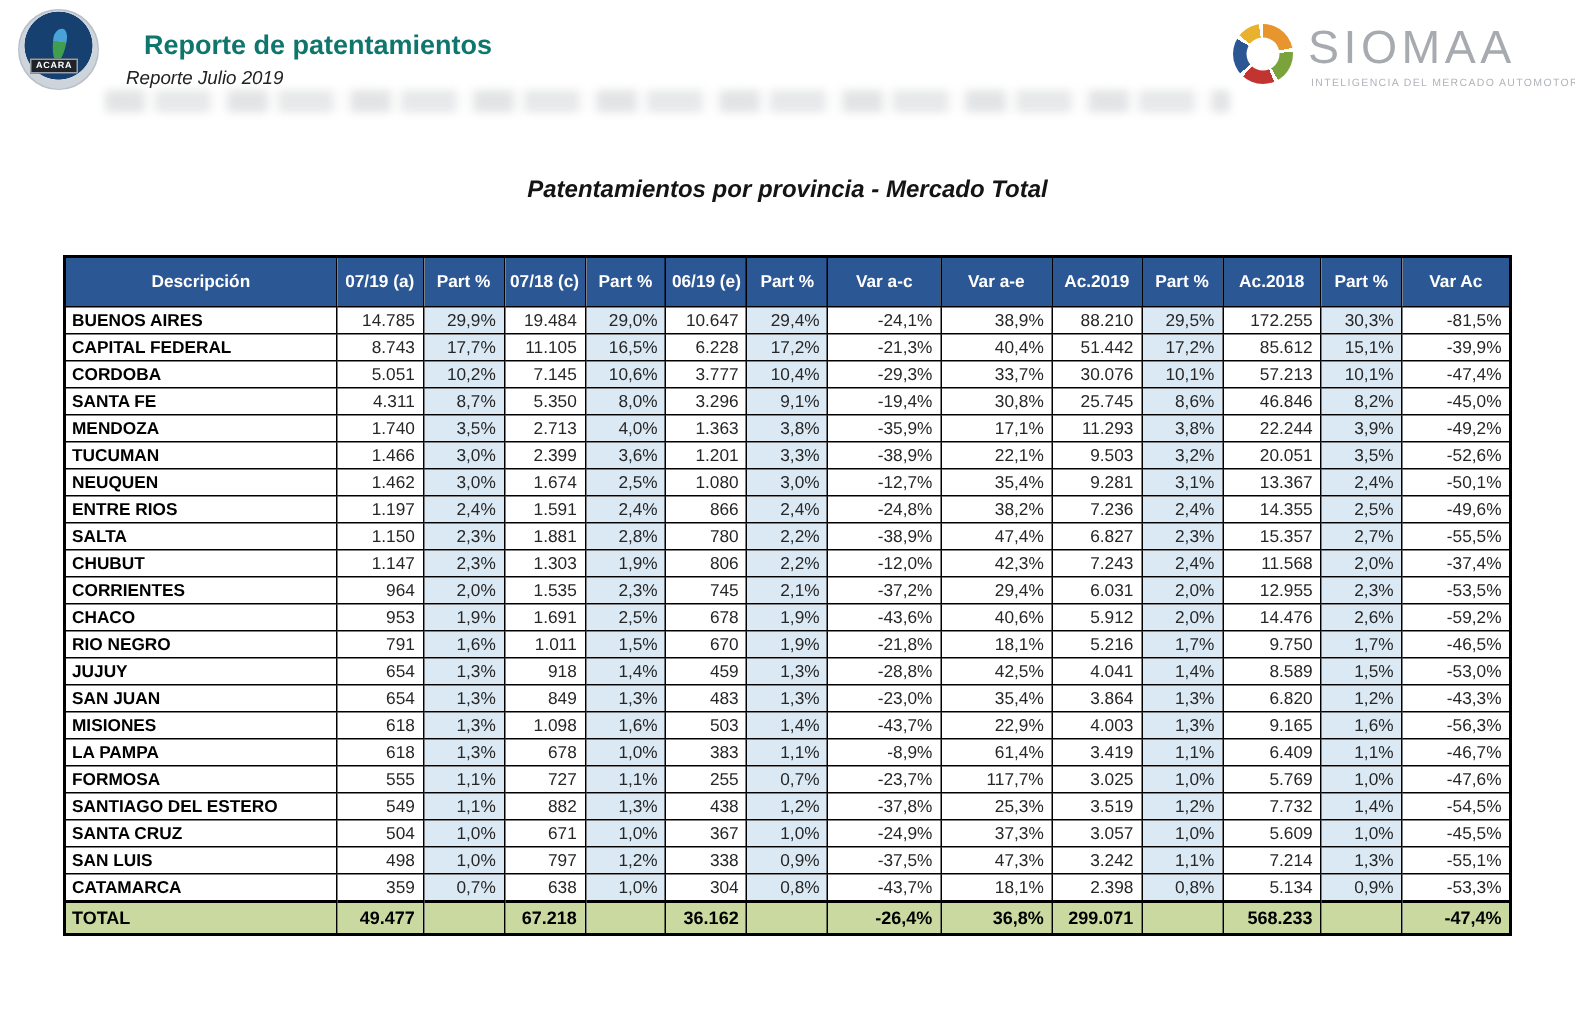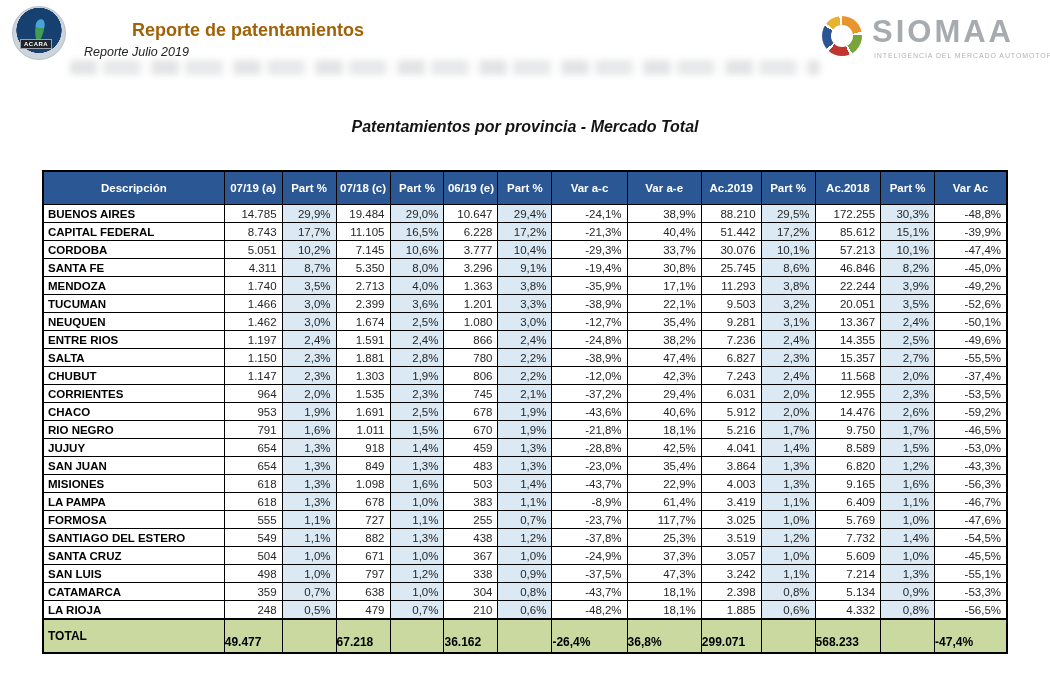--- a/index.html
+++ b/index.html
@@ -16,21 +16,21 @@
   }
   .acara-map{
     position:absolute;left:22px;top:12px;width:9px;height:22px;border-radius:60% 40% 50% 50%/30% 30% 70% 70%;
     background:linear-gradient(180deg,#4aa3d8 0 40%, #3f9e4f 40% 100%);transform:rotate(8deg);
   }
   .acara-banner{
     position:absolute;left:7px;top:32px;background:#20242a;color:#fff;
     font-size:6px;font-weight:bold;letter-spacing:.5px;padding:1px 3px;border:1px solid #9aa1a8;
   }
   .report-title{
-    position:absolute;left:96px;top:20px;font-size:18px;font-weight:bold;color:#a16207;margin-left:36px;
+    position:absolute;left:96px;top:20px;font-size:18px;font-weight:bold;color:#0f766e;
   }
   .report-subtitle{
     position:absolute;left:84px;top:45px;font-size:12.5px;font-style:italic;color:#222;
   }
   .ghost-watermark{
     position:absolute;left:70px;top:60px;width:750px;height:15px;opacity:.45;
     background:repeating-linear-gradient(90deg,
       rgba(140,145,150,.55) 0 26px, rgba(200,203,206,.2) 26px 34px,
       rgba(150,155,160,.5) 34px 70px, rgba(210,212,214,.15) 70px 82px);
     filter:blur(3px);border-radius:3px;
@@ -43,21 +43,21 @@
       #e8952e 0 78deg, #ffffff 78deg 86deg,
       #7ba33c 86deg 150deg, #ffffff 150deg 158deg,
       #c23430 158deg 222deg, #ffffff 222deg 230deg,
       #2c5693 230deg 300deg, #ffffff 300deg 308deg,
       #e8b12e 308deg 352deg, #ffffff 352deg 360deg);
   }
   .siomaa-ring::after{
     content:"";position:absolute;left:9px;top:9px;width:22px;height:22px;border-radius:50%;background:#fff;
   }
   .siomaa-name{
-    position:absolute;left:50px;top:2px;font-size:31px;color:#a7abb0;letter-spacing:3px;font-weight:700;
+    position:absolute;left:50px;top:2px;font-size:31px;color:#a7abb0;letter-spacing:3px;font-weight:400;
   }
   .siomaa-tagline{
     position:absolute;left:52px;top:40px;font-size:7px;color:#b0b4b9;letter-spacing:.9px;white-space:nowrap;
   }
   
   .doc-title{
     position:absolute;left:0;top:118px;width:100%;text-align:center;
     font-size:16px;font-weight:bold;font-style:italic;color:#141414;
   }
   
@@ -66,21 +66,21 @@
   th,td{border:1px solid #000;overflow:hidden;white-space:nowrap;}
   thead th{
     background:#2b5794;color:#ffffff;font-size:11.5px;font-weight:bold;
     height:32px;text-align:center;padding:0 2px;
   }
   tbody td{height:17px;font-size:11.5px;color:#262626;text-align:right;padding:0 5px 0 0;}
   tbody td.desc{font-weight:bold;color:#000;text-align:left;padding:0 0 0 4px;font-size:11.5px;}
   tbody td.part{background:#dbe9f4;}
   tfoot td{
     background:#c9d9a0;height:20px;font-size:12px;font-weight:bold;color:#000;
-    text-align:left;padding:12px 5px 0 0;border-top:2px solid #000;
+    text-align:right;padding:0 5px 0 0;border-top:2px solid #000;
   }
   tfoot td.desc{text-align:left;padding:0 0 0 4px;}
 </style>
 </head>
 <body>
 
 <div class="page-header">
   <div class="acara-logo">
     <span class="acara-map"></span>
     <span class="acara-banner">ACARA</span>
@@ -141,21 +141,21 @@
           <td>19.484</td>
           <td class="part">29,0%</td>
           <td>10.647</td>
           <td class="part">29,4%</td>
           <td>-24,1%</td>
           <td>38,9%</td>
           <td>88.210</td>
           <td class="part">29,5%</td>
           <td>172.255</td>
           <td class="part">30,3%</td>
-          <td>-48,8%</td>
+          <td>-81,5%</td>
         </tr>
         <tr>
           <td class="desc">CAPITAL FEDERAL</td>
           <td>8.743</td>
           <td class="part">17,7%</td>
           <td>11.105</td>
           <td class="part">16,5%</td>
           <td>6.228</td>
           <td class="part">17,2%</td>
           <td>-21,3%</td>
@@ -478,36 +478,20 @@
           <td class="part">1,0%</td>
           <td>304</td>
           <td class="part">0,8%</td>
           <td>-43,7%</td>
           <td>18,1%</td>
           <td>2.398</td>
           <td class="part">0,8%</td>
           <td>5.134</td>
           <td class="part">0,9%</td>
           <td>-53,3%</td>
-        </tr>
-        <tr>
-          <td class="desc">LA RIOJA</td>
-          <td>248</td>
-          <td class="part">0,5%</td>
-          <td>479</td>
-          <td class="part">0,7%</td>
-          <td>210</td>
-          <td class="part">0,6%</td>
-          <td>-48,2%</td>
-          <td>18,1%</td>
-          <td>1.885</td>
-          <td class="part">0,6%</td>
-          <td>4.332</td>
-          <td class="part">0,8%</td>
-          <td>-56,5%</td>
         </tr>
       </tbody>
     <tfoot>
       <tr id="total-row">
           <td class="desc">TOTAL</td>
           <td>49.477</td>
           <td></td>
           <td>67.218</td>
           <td></td>
           <td>36.162</td>

